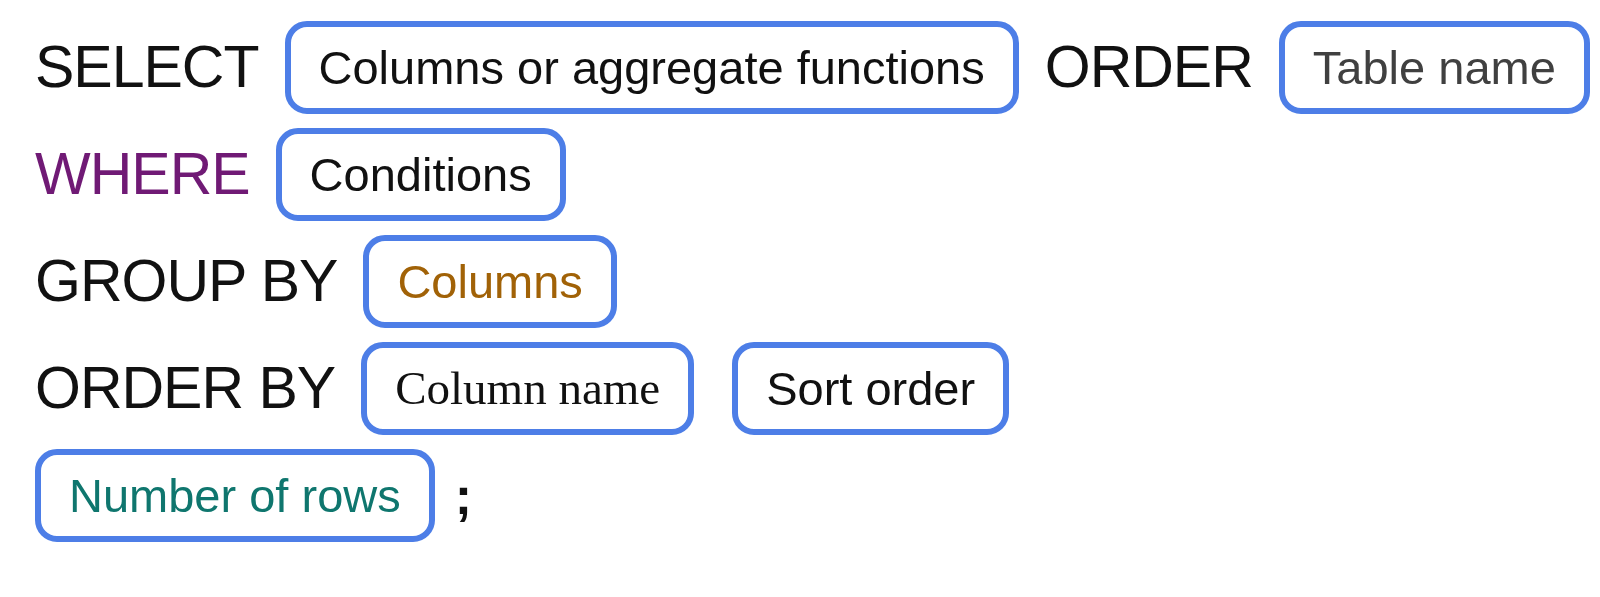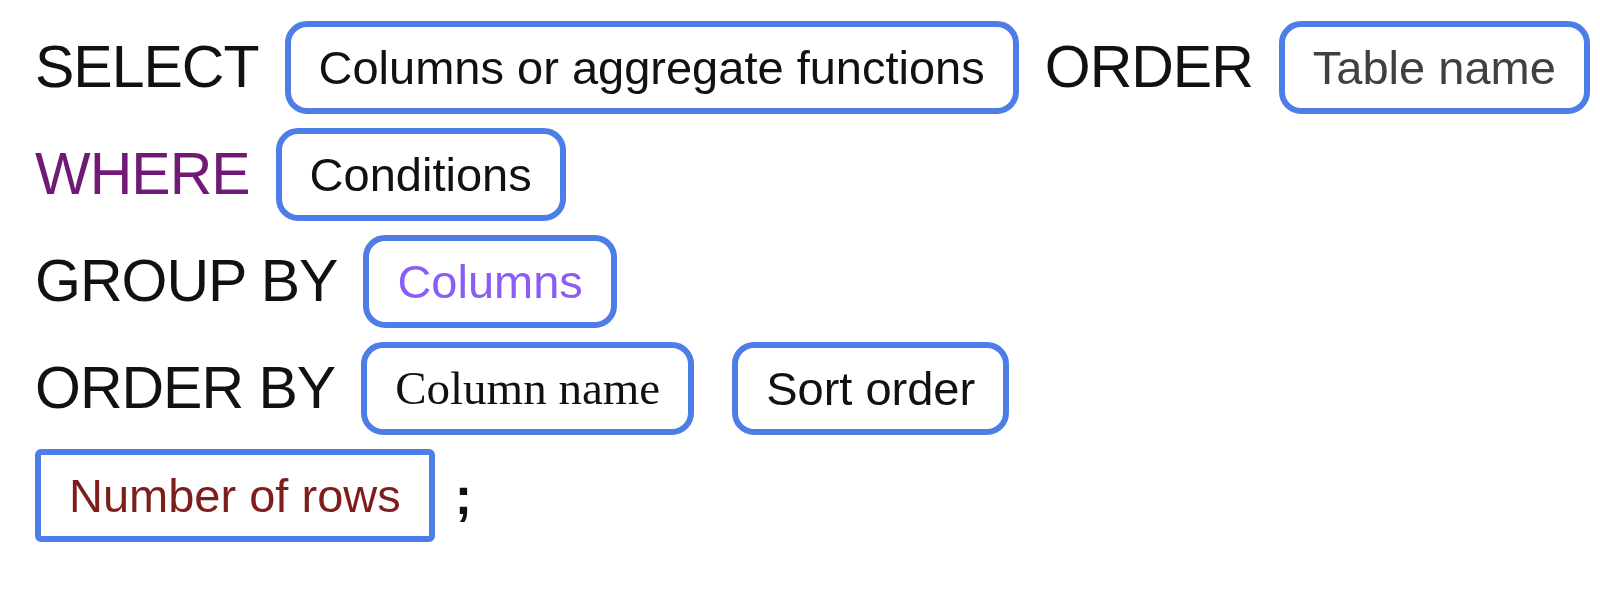--- a/index.html
+++ b/index.html
@@ -68,27 +68,27 @@
     <span class="box" style="color: #404040;">Table name</span>
   </div>
 
   <div class="row">
     <span class="kw" style="color: #701a75; text-align: center;">WHERE</span>
     <span class="box" style="color: rgb(17, 17, 17);">Conditions</span>
   </div>
 
   <div class="row">
     <span class="kw" style="color: rgb(17, 17, 17);">GROUP BY</span>
-    <span class="box" style="color: #8b5cf6;">Columns</span>
+    <span class="box" style="color: #a16207;">Columns</span>
   </div>
 
   <div class="row">
     <span class="kw" style="color: rgb(17, 17, 17);">ORDER BY</span>
     <span class="box" style="color: rgb(17, 17, 17); font-family: Liberation Serif, serif;">Column name</span>
     <span class="box" style="color: rgb(17, 17, 17); margin-left: 12px;">Sort order</span>
   </div>
 
   <div class="row">
-    <span class="box" style="color: #7f1d1d; border-radius: 6px;">Number of rows</span>
+    <span class="box" style="color: #0f766e;">Number of rows</span>
     <span class="punct" style="color: rgb(17, 17, 17);">;</span>
   </div>
 
 </div>
 
 </body></html>

